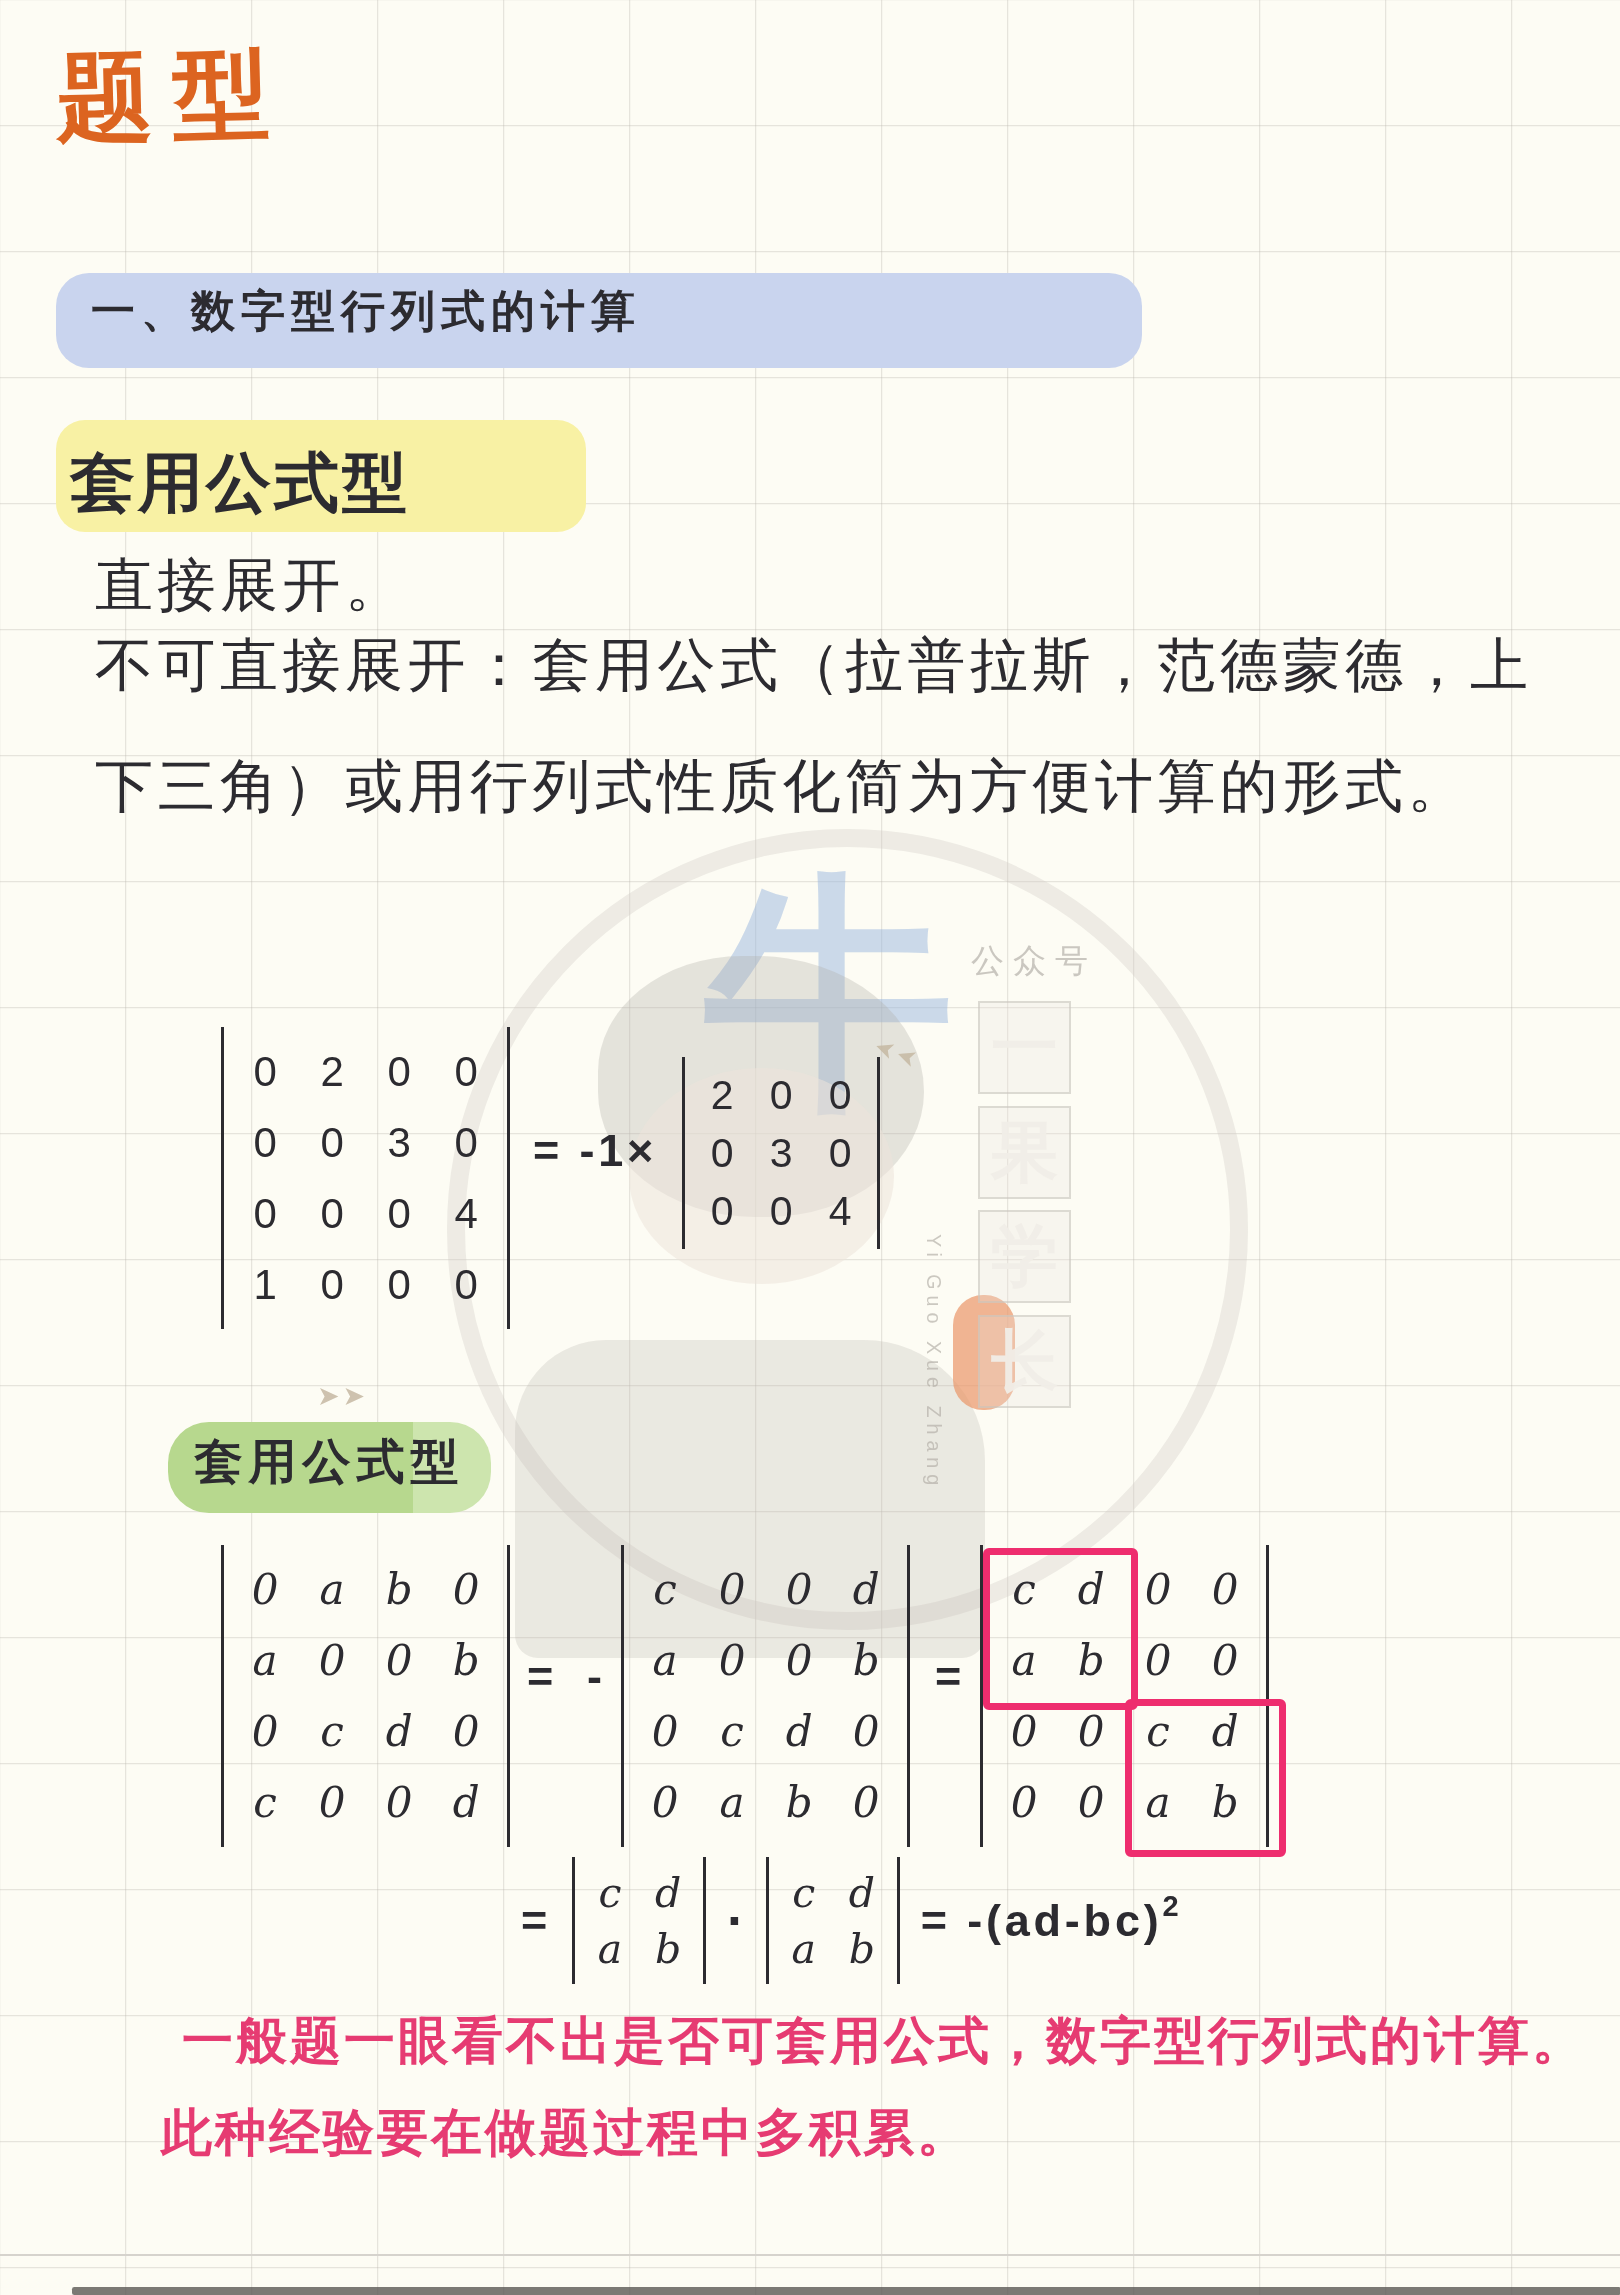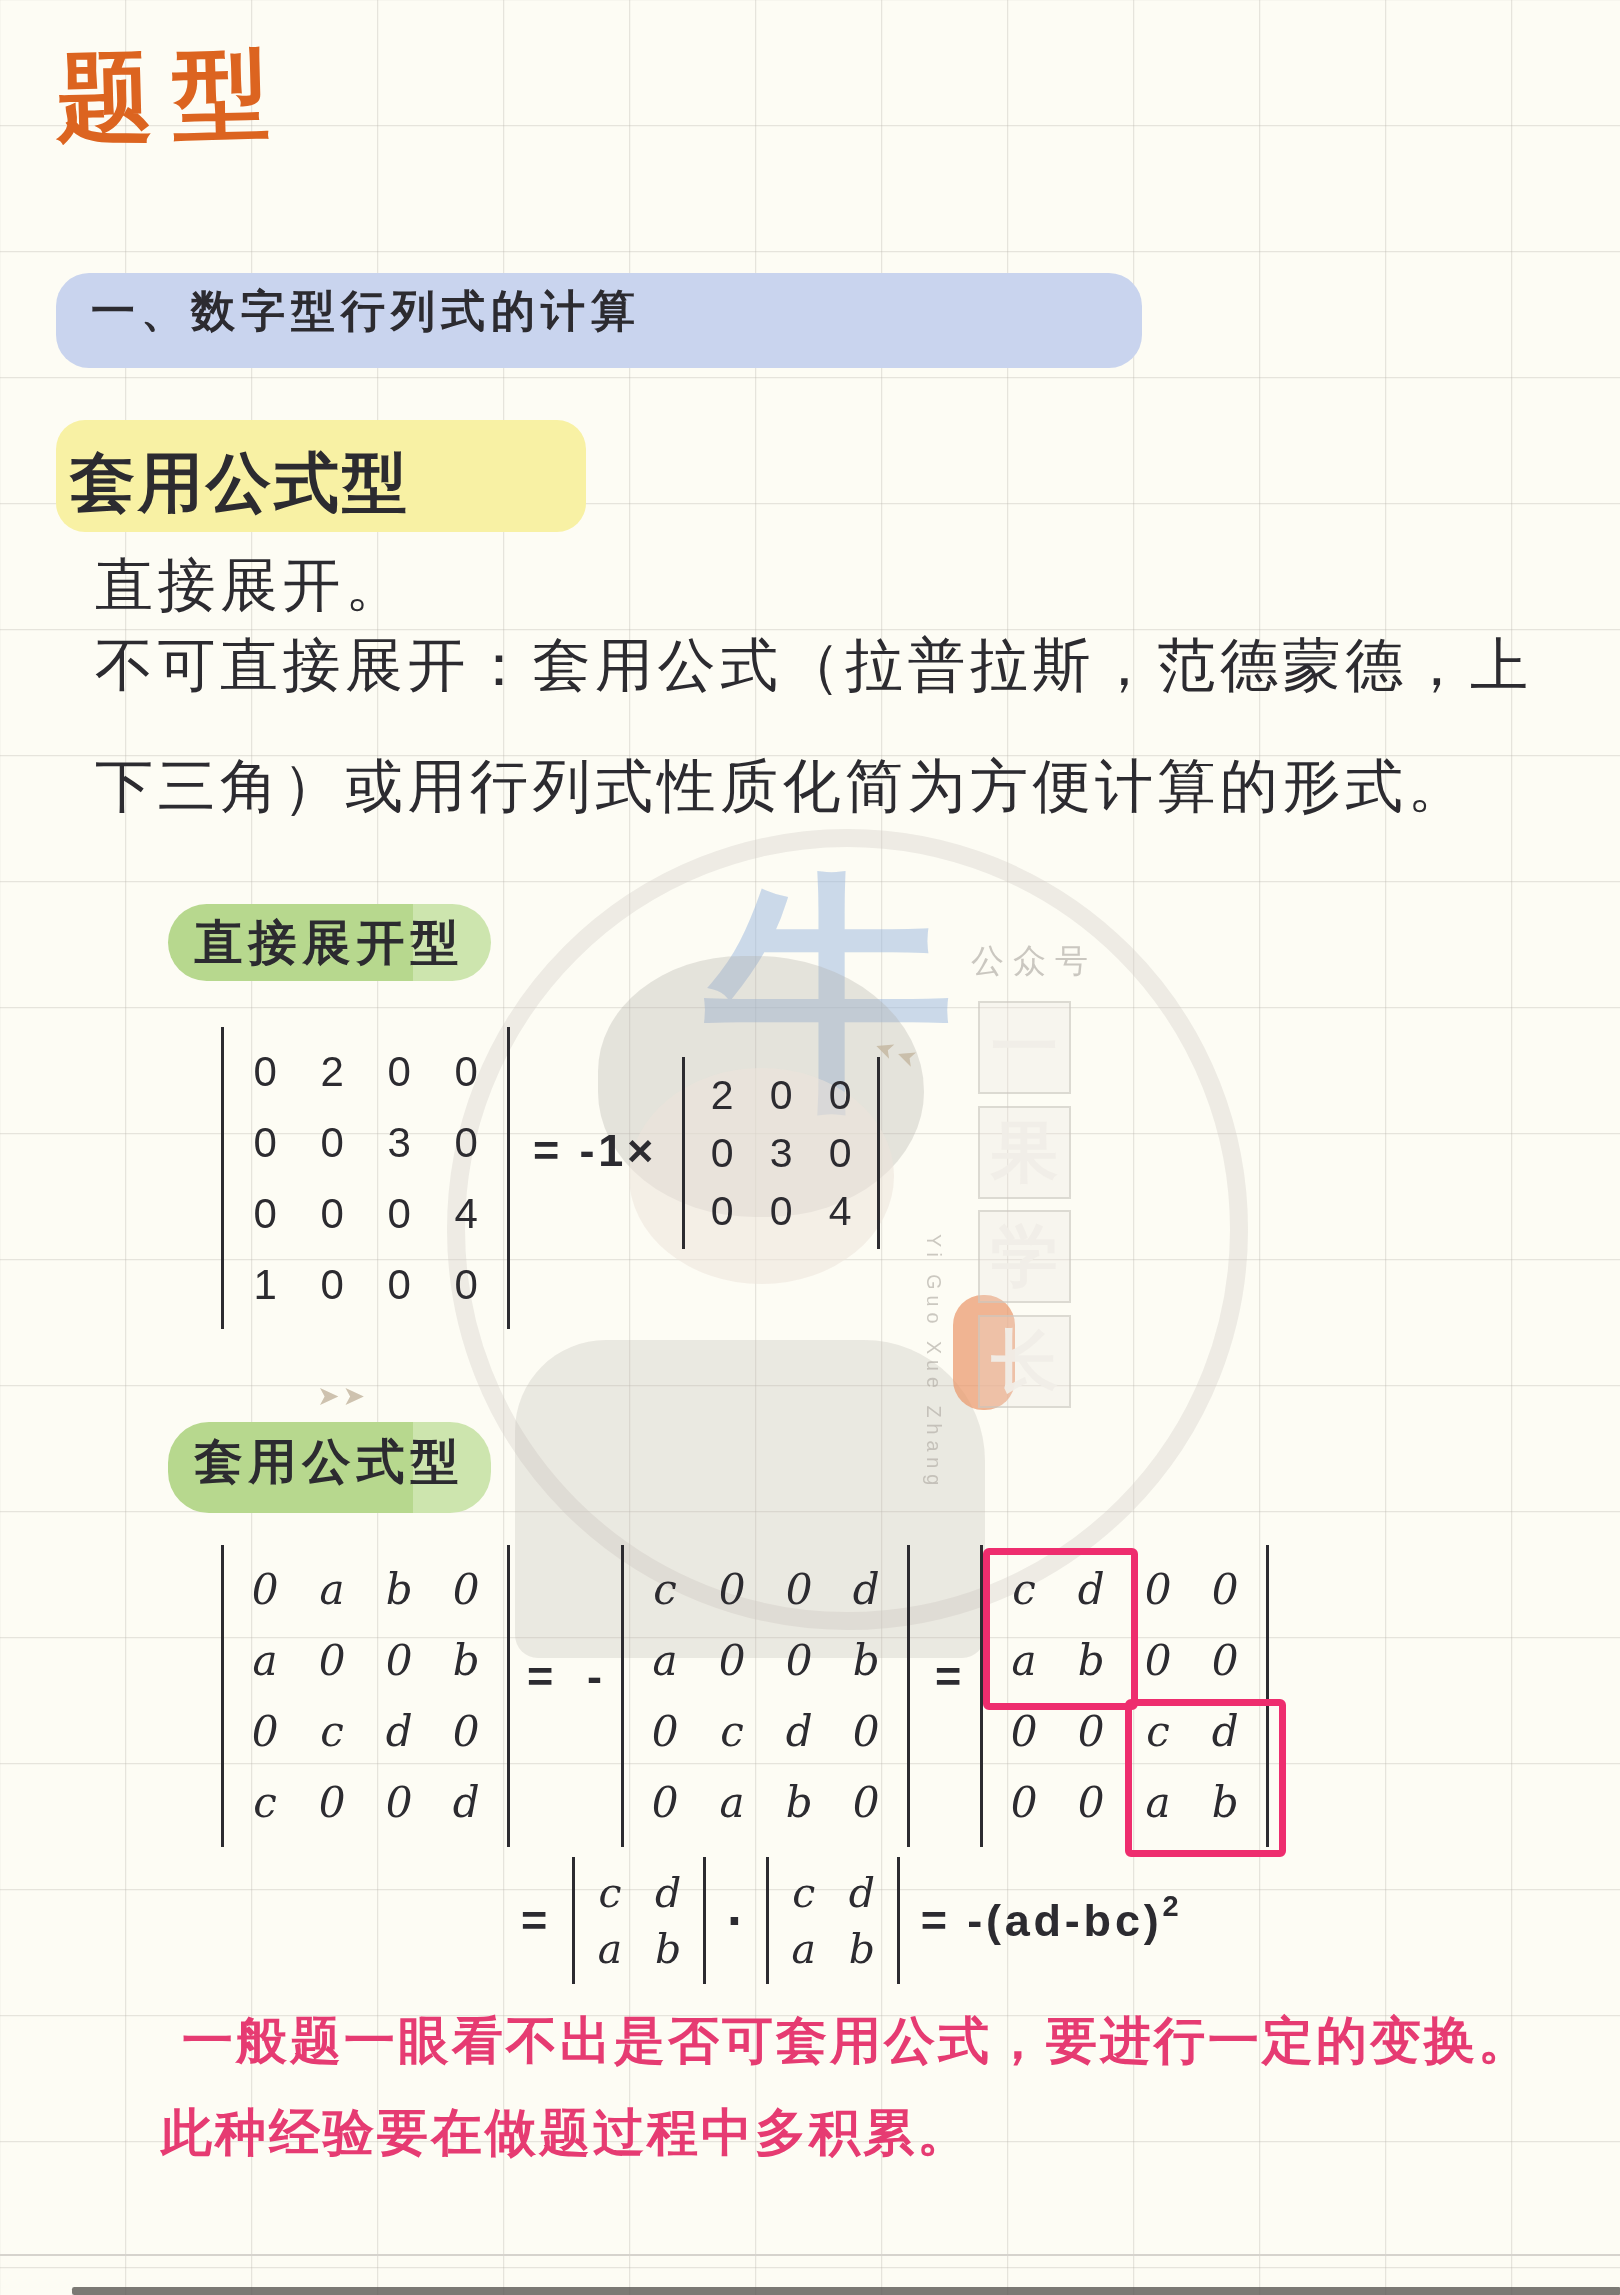--- a/index.html
+++ b/index.html
@@ -124,21 +124,20 @@
   <div id="heading-band" class="abs band"></div>
   <div id="heading-text" class="abs">一、数字型行列式的计算</div>
 
   <div id="sub-band" class="abs band"></div>
   <div id="sub-text" class="abs">套用公式型</div>
 
   <div id="para-1" class="abs para">直接展开。</div>
   <div id="para-2" class="abs para">不可直接展开：套用公式（拉普拉斯，范德蒙德，上</div>
   <div id="para-3" class="abs para">下三角）或用行列式性质化简为方便计算的形式。</div>
 
-  <div id="label-direct" class="abs green-band">直接展开型</div>
 
   <div id="det4-direct" class="abs det c4">
       <div class="cell">0</div>
       <div class="cell">2</div>
       <div class="cell">0</div>
       <div class="cell">0</div>
       <div class="cell">0</div>
       <div class="cell">0</div>
       <div class="cell">3</div>
       <div class="cell">0</div>
@@ -240,19 +239,19 @@
     <span class="dot">·</span>
     <span class="det c2 letters">
         <div class="cell">c</div>
         <div class="cell">d</div>
         <div class="cell">a</div>
         <div class="cell">b</div>
       </span>
     <span class="eq"><span>= -(ad-bc)</span><span id="result-sup">2</span></span>
   </div>
 
-  <div id="note-a" class="abs bottom-note">一般题一眼看不出是否可套用公式，要进行一定的变换。</div>
+  <div id="note-a" class="abs bottom-note">一般题一眼看不出是否可套用公式，数字型行列式的计算。</div>
   <div id="note-b" class="abs bottom-note">此种经验要在做题过程中多积累。</div>
 
   <div id="mid-divider" class="abs"></div>
   <div id="page-edge-bar" class="abs"></div>
 </div>
 
 
 </body></html>

